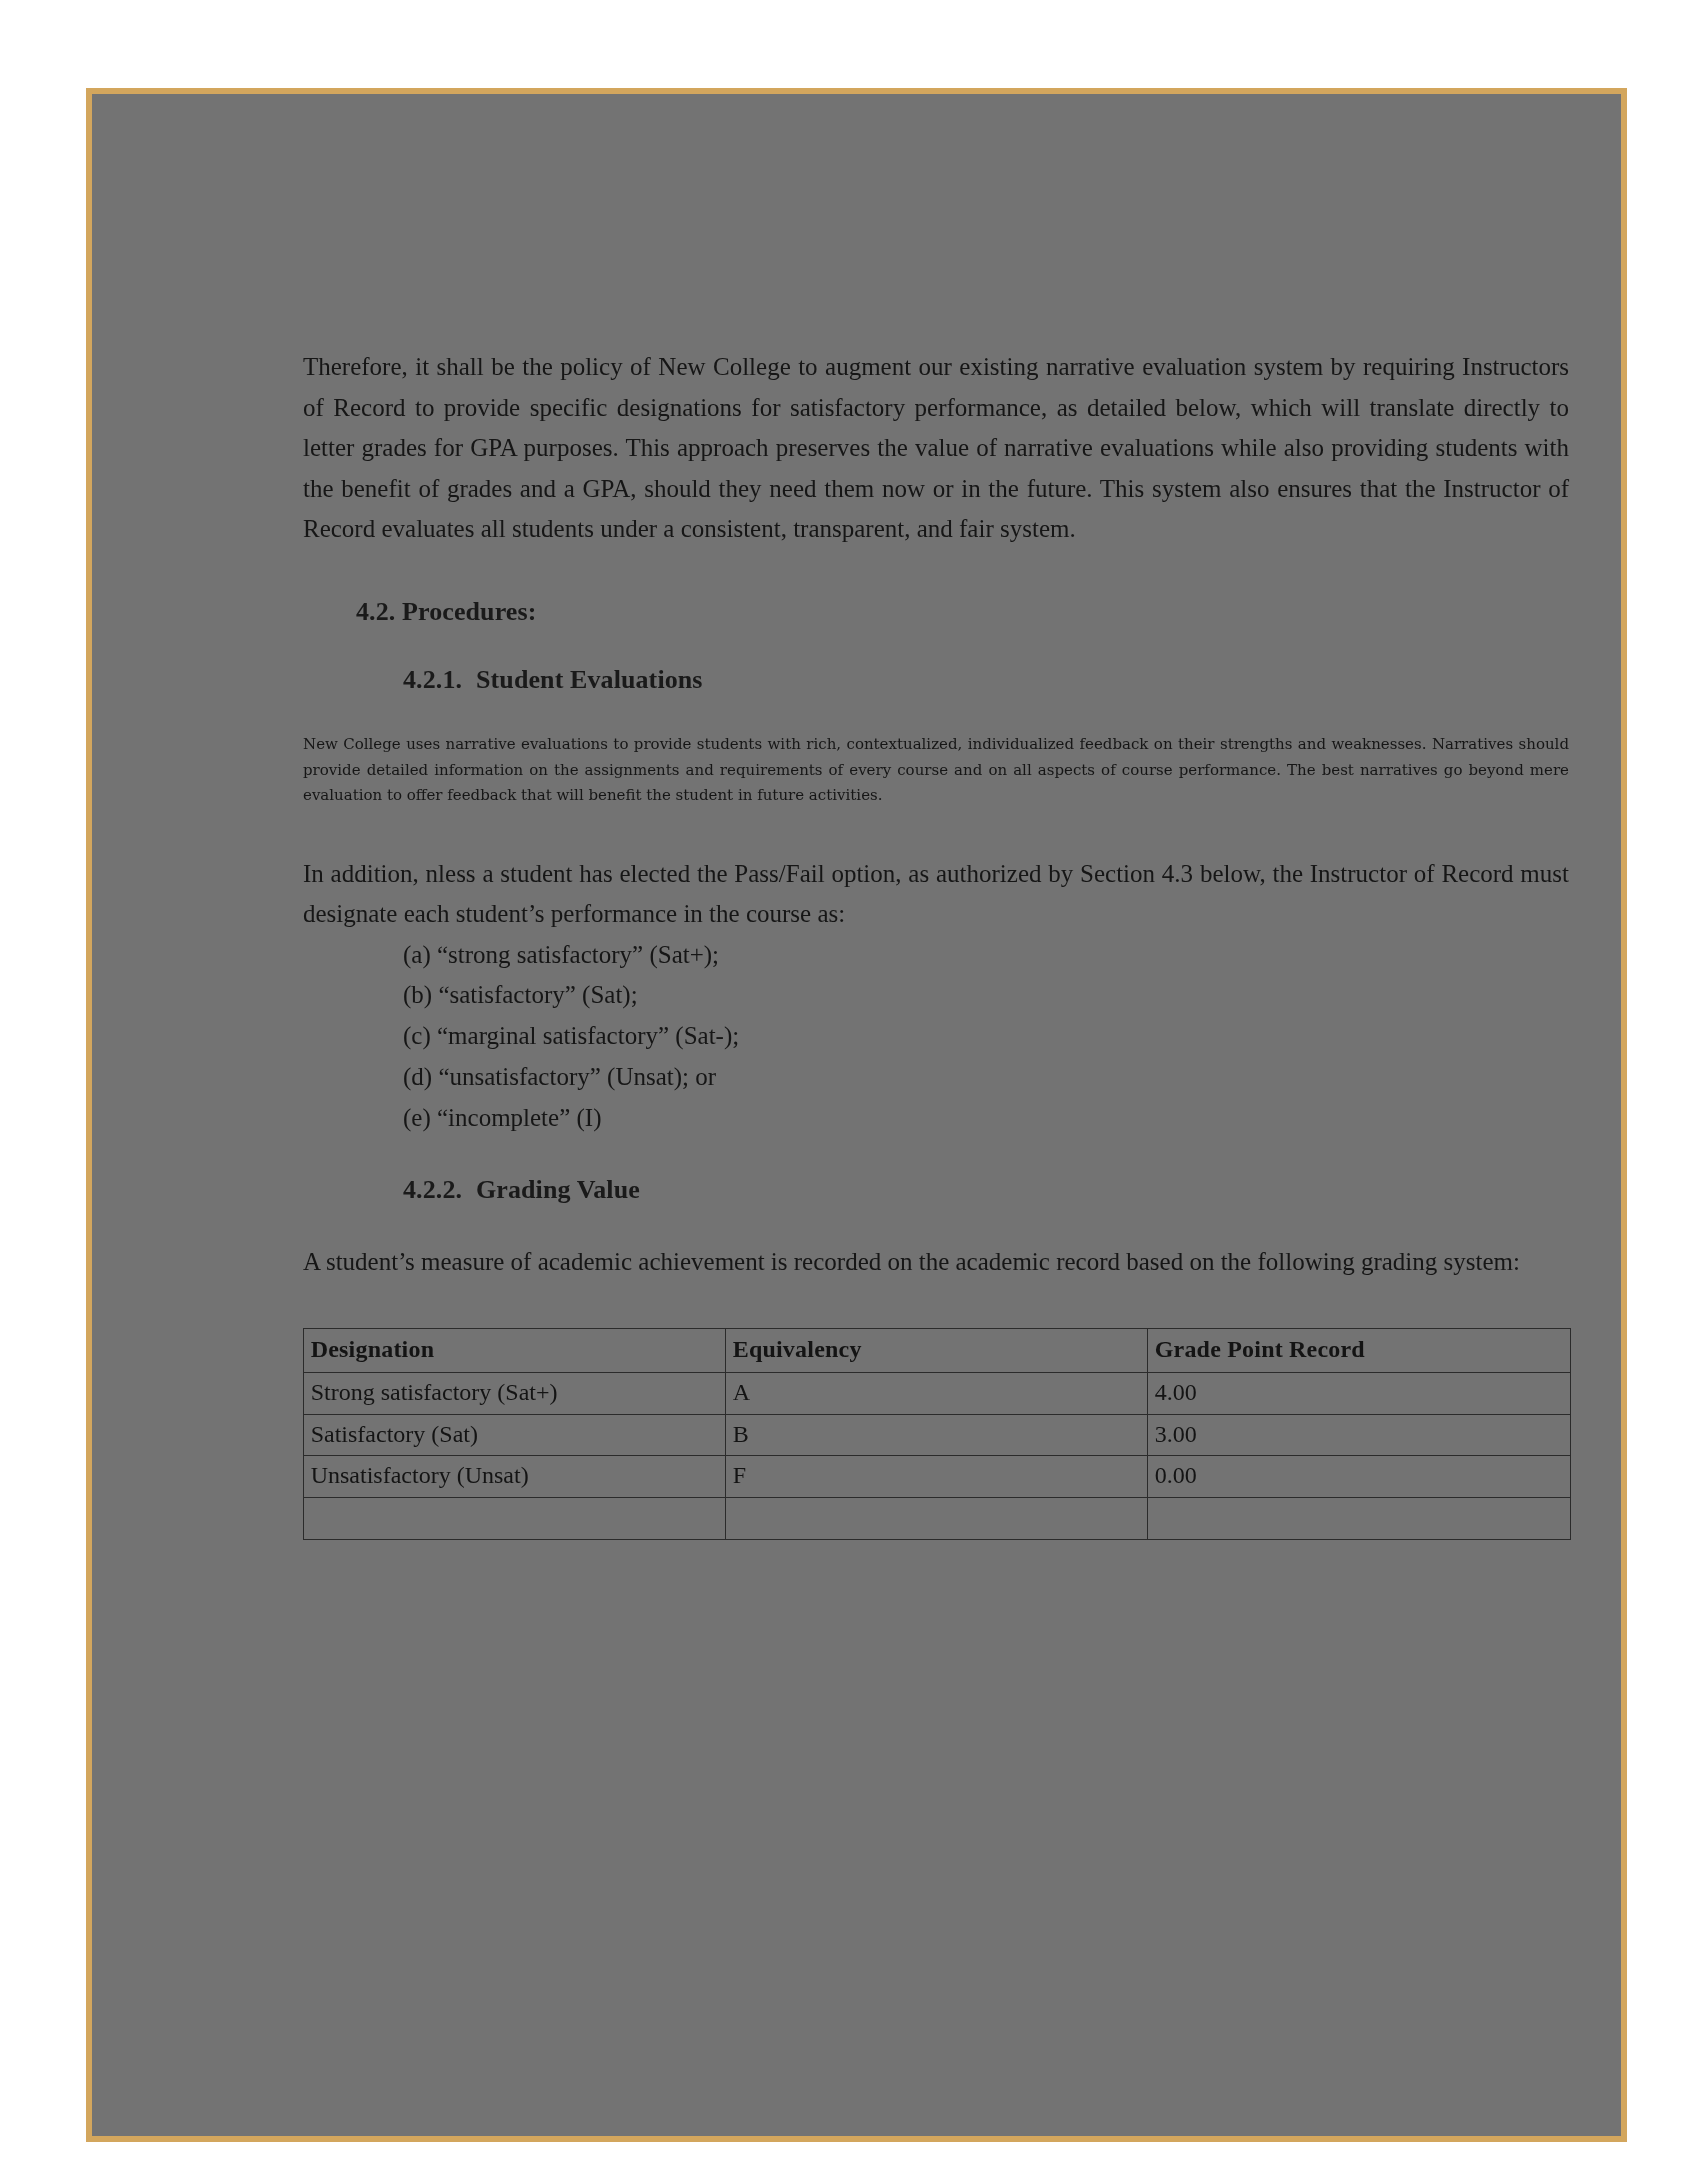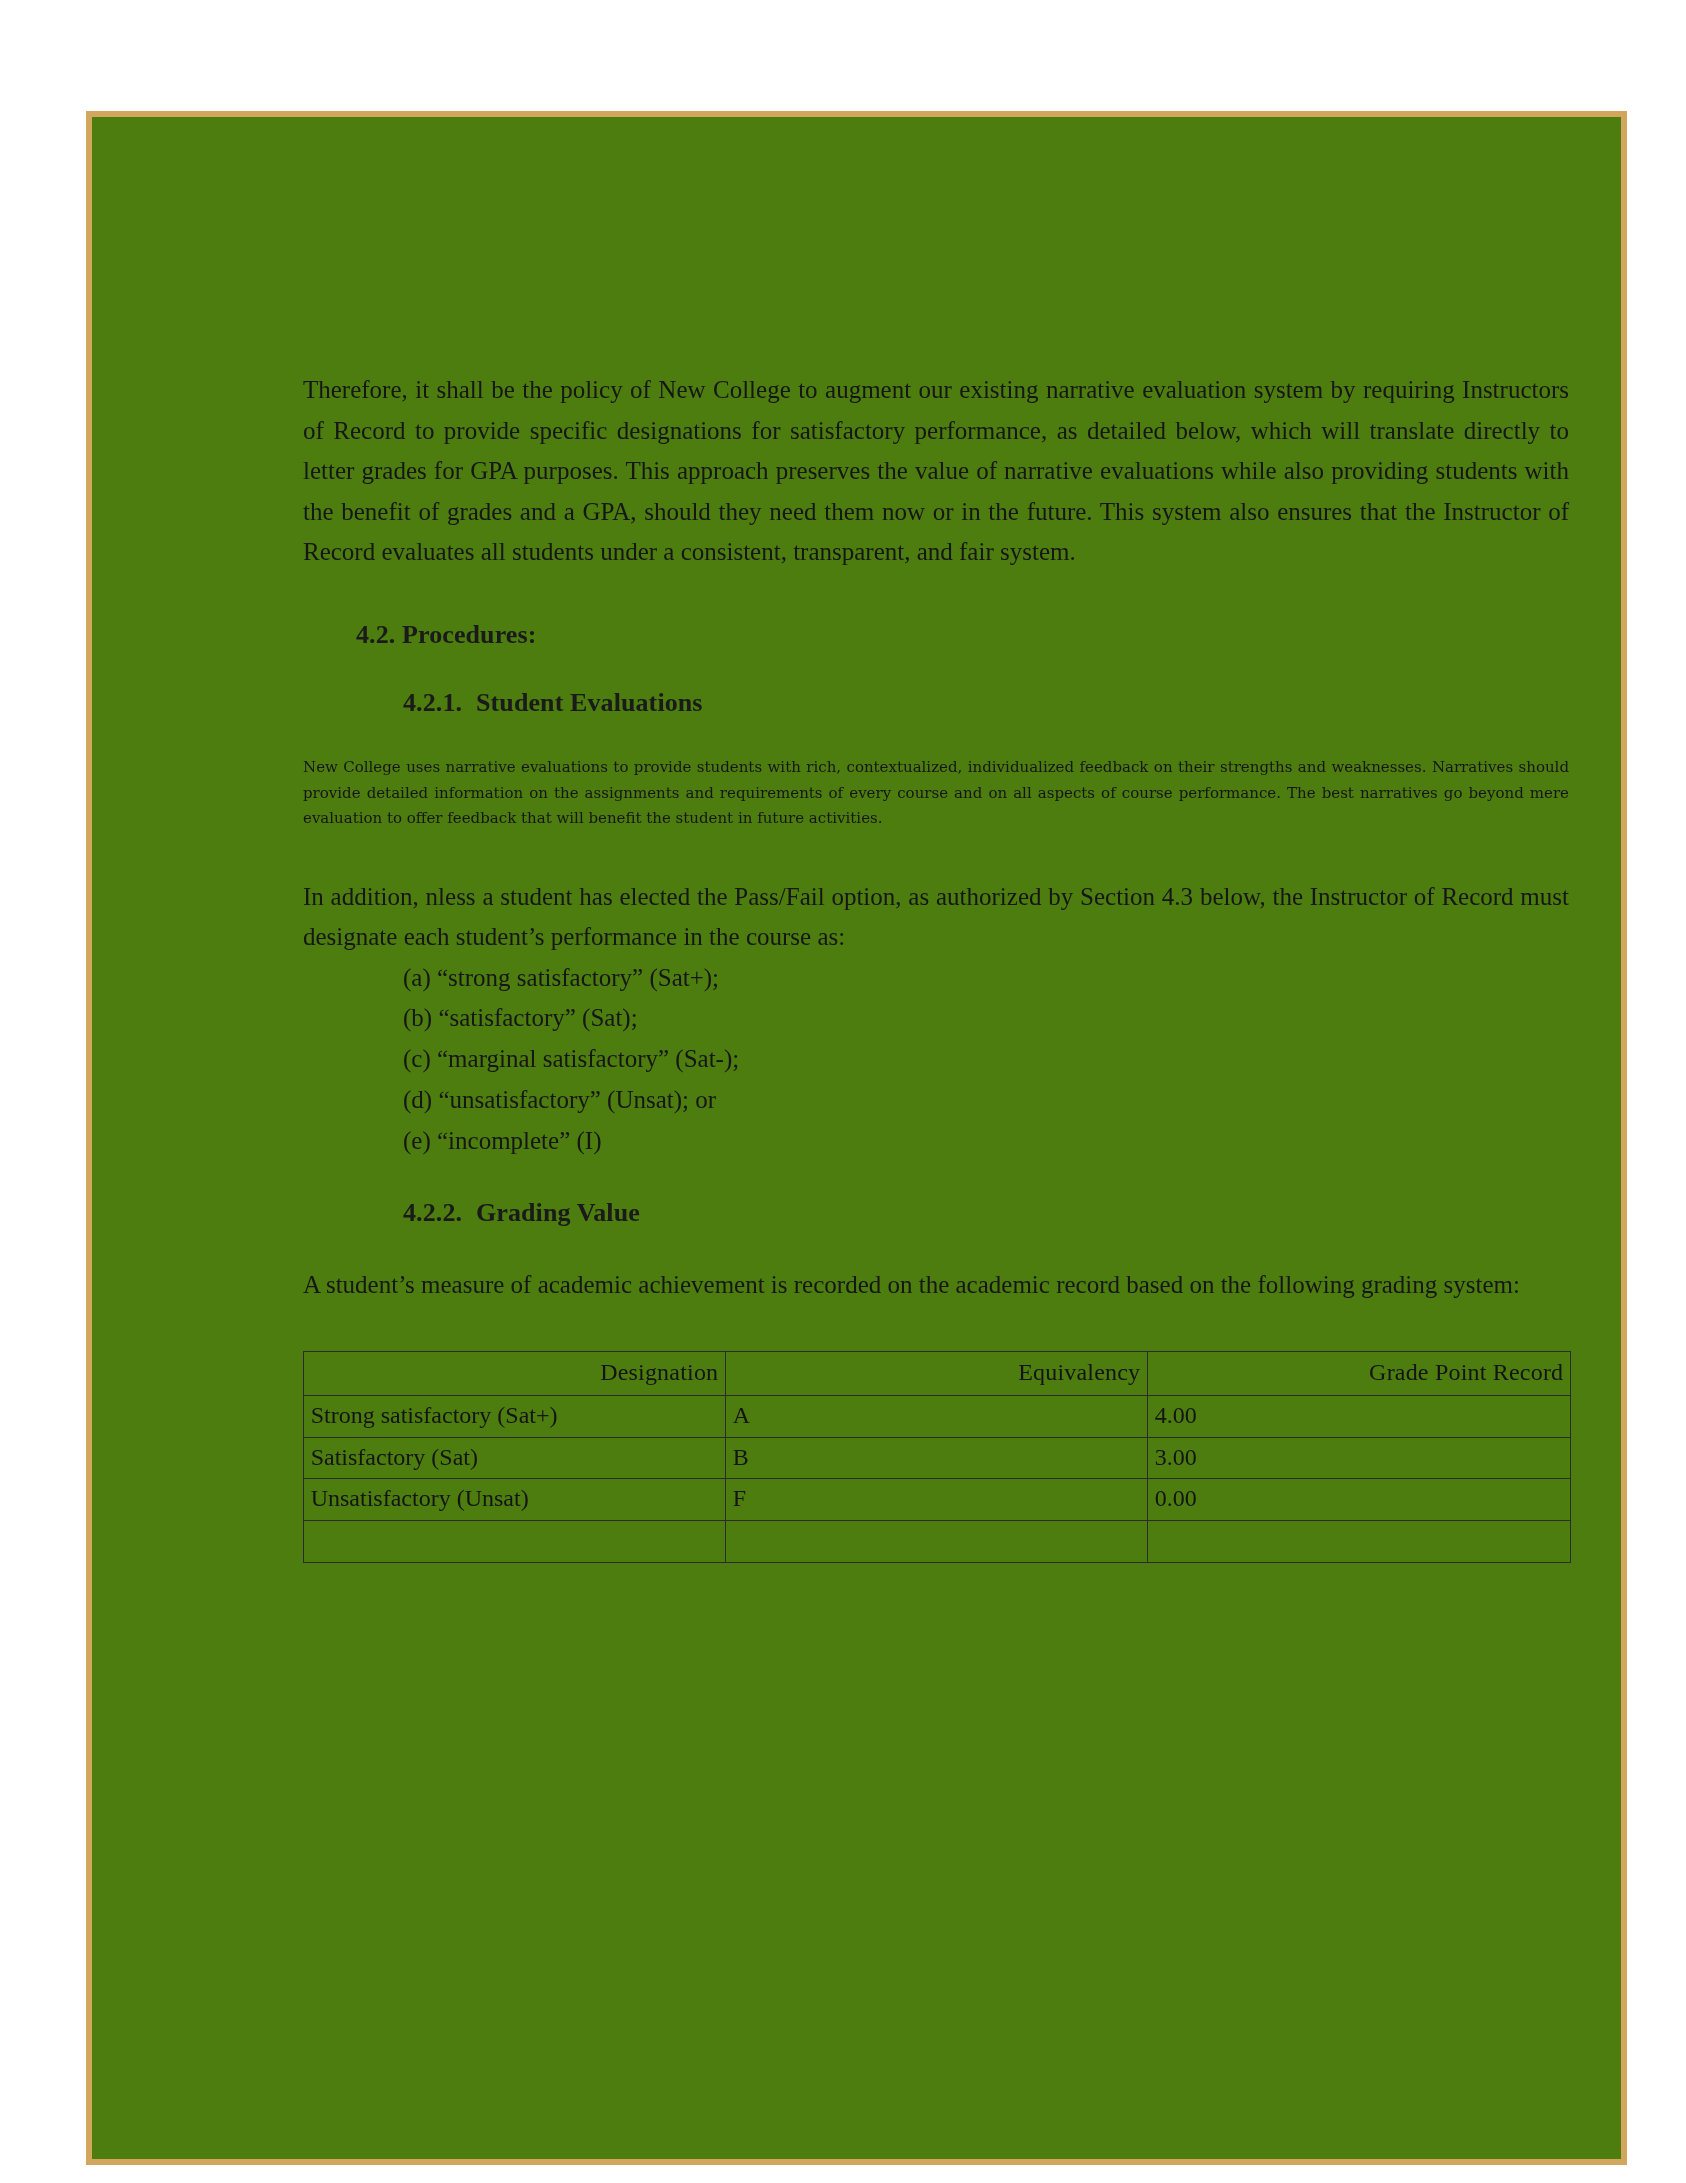--- a/index.html
+++ b/index.html
@@ -17,23 +17,22 @@
   }
 
   
   #page-frame {
     position: absolute;
     left: 86px;
     top: 88px;
     width: 1541px;
     height: 2054px;
     border: 6px solid #d3a65d;
-    background: #4d7c0f;
+    background: #737373;
     box-sizing: border-box;
-    margin-top: 23px;
   }
 
   
   #content {
     position: absolute;
     left: 211px;
     top: 253px;
     width: 1266px;
   }
 
@@ -104,22 +103,22 @@
     border: 1.3px solid #2b2b2b;
     font-size: 24px;
     line-height: 1.25;
     padding: 4px 6.7px 6.7px 6.7px;
     color: #141414;
     vertical-align: top;
     height: 31px;
     box-sizing: border-box;
   }
   table.grading-table th {
-    text-align: right;
-    font-weight: normal;
+    text-align: left;
+    font-weight: bold;
     letter-spacing: 0.2px;
     padding: 5.4px 6.7px 8px 6.7px;
   }
   table.grading-table td {
     text-align: left;
   }
   table.grading-table tr.empty-row td { height: 42px; }
 </style>
 </head>
 <body>

